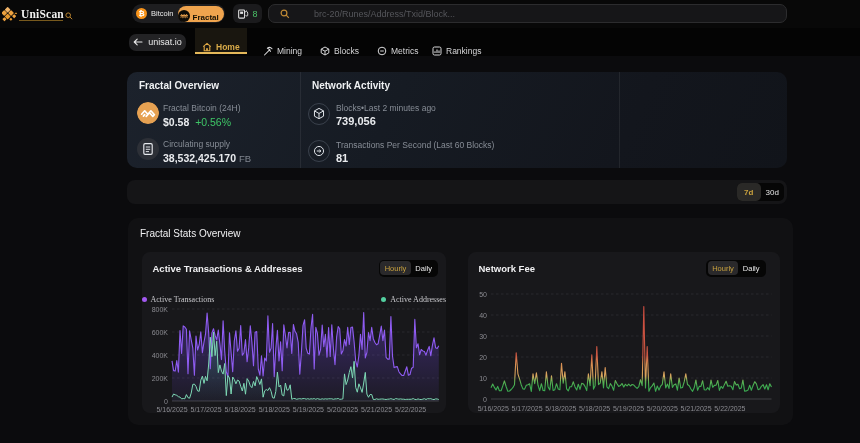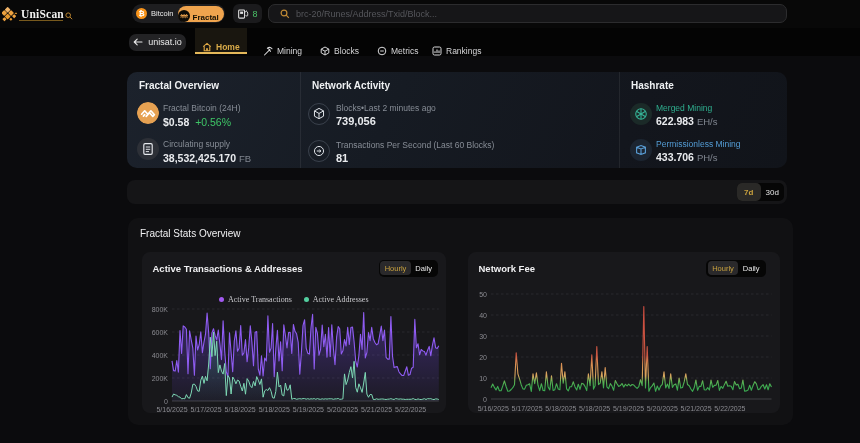--- a/index.html
+++ b/index.html
@@ -10,21 +10,21 @@
 #logoname{font-family:"Liberation Serif",serif;font-weight:bold;color:#f2f2f0;font-size:11.5px;letter-spacing:.2px;margin-left:4px}
 #logounder{position:absolute;left:19px;top:19.5px;width:44px;height:1px;background:#77591d}
 #nettog{position:absolute;left:132px;top:4px;width:93px;height:19px;background:#1e1e20;border-radius:10px;display:flex;align-items:center}
 #btcseg{display:flex;align-items:center;margin-left:4px}
 #btcseg span{color:#e8e8e8;font-size:7.5px;margin-left:4px}
 #fracseg{position:absolute;right:1.5px;top:1.5px;width:46px;height:16px;background:#efa44e;border-radius:8px;display:flex;align-items:flex-end}
 #fracseg span{color:#151004;font-size:8px;font-weight:bold;margin-left:3px}
 #gas{position:absolute;left:233px;top:4px;width:29px;height:19px;background:#1b1b1d;border-radius:6px;display:flex;align-items:center;justify-content:center;gap:3px}
 #gas b{color:#4bc168;font-size:9px;font-weight:normal}
 #search{position:absolute;left:268px;top:4px;width:519px;height:19px;background:#161618;border:1px solid #2c2c2e;border-radius:7px;display:flex;align-items:center}
-#search span{color:#55565b;font-size:9px;margin-left:6px}
+#search span{color:#55565b;font-size:9px;margin-left:24px}
 
 #nav{position:absolute;left:0;top:28px;width:860px;height:28px;background:#040404}
 #back{position:absolute;left:129px;top:5.5px;width:57px;height:17px;background:#232325;border-radius:7px;color:#e9e9e9;font-size:9px;display:flex;align-items:center;justify-content:center;gap:5px}
 .tab{position:absolute;top:0;height:28px;display:flex;align-items:flex-end;gap:4px;color:#d6d6d8;font-size:8.5px}
 .tab.active{color:#d9ab49;background:#19160f;height:26px;border-bottom:2.5px solid #e4b85a;padding:2.5px 7px 0;font-weight:bold}
 
 #ovcard{position:absolute;left:127px;top:72px;width:660px;height:96px;border-radius:10px;
  background:linear-gradient(115deg,#1c222c 0%,#161b23 40%,#13161d 75%,#11141a 100%)}
 #ovcard .divider{position:absolute;top:0;width:1px;height:96px;background:rgba(255,255,255,.07)}
 .ovtitle{position:absolute;color:#eef0f2;font-size:10px;font-weight:bold}
@@ -41,21 +41,21 @@
 #tog7 .off{color:#e4e4e4}
 
 #statcard{position:absolute;left:128px;top:218px;width:665px;height:207px;background:#111113;border-radius:10px}
 #statcard h3{position:absolute;left:12px;top:10px;color:#f0f0f2;font-size:10px;font-weight:normal}
 .chcard{position:absolute;top:33.5px;height:161px;background:#18181b;border-radius:8px}
 .chcard .ti{position:absolute;left:11px;top:11px;color:#f0f0f2;font-size:9.5px;font-weight:bold}
 .htog{position:absolute;top:8px;height:17px;background:#060606;border-radius:5px;display:flex;padding:1.5px}
 .htog .seg{display:flex;align-items:center;justify-content:center;font-size:7.5px;padding:0 4.5px;border-radius:4px}
 .htog .on{background:#2a292b;color:#c9a23e;font-weight:normal}
 .htog .off{color:#e8e8e8}
-.legend{position:absolute;top:43.5px;width:100%;display:flex;justify-content:center;gap:12px;
+.legend{position:absolute;top:43.5px;width:100%;display:flex;justify-content:space-between;gap:12px;
  font-family:"Liberation Serif",serif;font-size:8px;color:#c8c8cc}
 .legend i{display:inline-block;width:5px;height:5px;border-radius:50%;margin-right:4px;position:relative;top:0px}
 .chcard>svg{position:absolute;left:0;top:0;overflow:visible}
 #logo svg,#nettog svg,#gas svg,#search svg,.tab svg,#back svg{display:block;flex:none}
 .axl{font-size:7px;fill:#8a8a90;font-family:"Liberation Sans",sans-serif}
 </style></head><body>
 
 <div id="topbar">
  <div id="logo">
       <svg width="15" height="19" viewBox="0 0 15 19">
@@ -155,34 +155,20 @@
         <path d="M11 4.8 L16 7.6 V13.4 L11 16.2 L6 13.4 V7.6 Z M6 7.6 L11 10.4 L16 7.6 M11 10.4 V16.2" fill="none" stroke="#dfe3e8" stroke-width="1.1"></path>
       </svg>
       <svg class="rowicon" style="left:8px;top:68px;border:1px solid #3a414c" width="22" height="22" viewBox="0 0 22 22">
         <circle cx="11" cy="11" r="5" fill="none" stroke="#dfe3e8" stroke-width="1.1"></circle>
         <path d="M8.5 11 H13 M13 11 L11.4 9.4 M13 11 L11.4 12.6" stroke="#dfe3e8" stroke-width="1.1" fill="none"></path>
       </svg>
   <div class="lab" style="left:36px;top:31px">Blocks•Last 2 minutes ago</div>
   <div class="val" style="left:36px;top:43px;font-size:11px">739,056</div>
   <div class="lab" style="left:36px;top:68px">Transactions Per Second (Last 60 Blocks)</div>
   <div class="val" style="left:36px;top:80px;font-size:11px">81</div>
- </div>
- <div style="position:absolute;left:492px;top:0;width:168px;height:96px">
-  <div class="ovtitle" style="left:12px;top:8px">Hashrate</div>
-  <svg class="rowicon" style="left:11px;top:31px;background:#1b2a28" width="20" height="20" viewBox="0 0 20 20">
-        <circle cx="10" cy="10" r="4.8" fill="none" stroke="#35b295" stroke-width="1"></circle>
-        <path d="M10 5.2 V14.8 M5.8 7.5 L14.2 12.5 M5.8 12.5 L14.2 7.5" stroke="#35b295" stroke-width="1" fill="none"></path>
-      </svg>
-      <svg class="rowicon" style="left:11px;top:67px;background:#1c2531" width="20" height="20" viewBox="0 0 20 20">
-        <path d="M6 7.5 L10 6 L14 7.5 L14 12.5 L10 14 L6 12.5 Z M6 7.5 L10 9 L14 7.5 M10 9 V14" fill="none" stroke="#5a9fd8" stroke-width="1"></path>
-      </svg>
-  <div class="lab" style="left:37px;top:31px;color:#2fae8e">Merged Mining</div>
-  <div class="val" style="left:37px;top:43px">622.983 <span class="unit">EH/s</span></div>
-  <div class="lab" style="left:37px;top:67px;color:#549dd6">Permissionless Mining</div>
-  <div class="val" style="left:37px;top:79px">433.706 <span class="unit">PH/s</span></div>
  </div>
 </div>
 <div id="strip">
     <div id="tog7">
       <div class="seg on">7d</div>
       <div class="seg off">30d</div>
     </div>
   </div>
 <div id="statcard">
  <h3>Fractal Stats Overview</h3>

